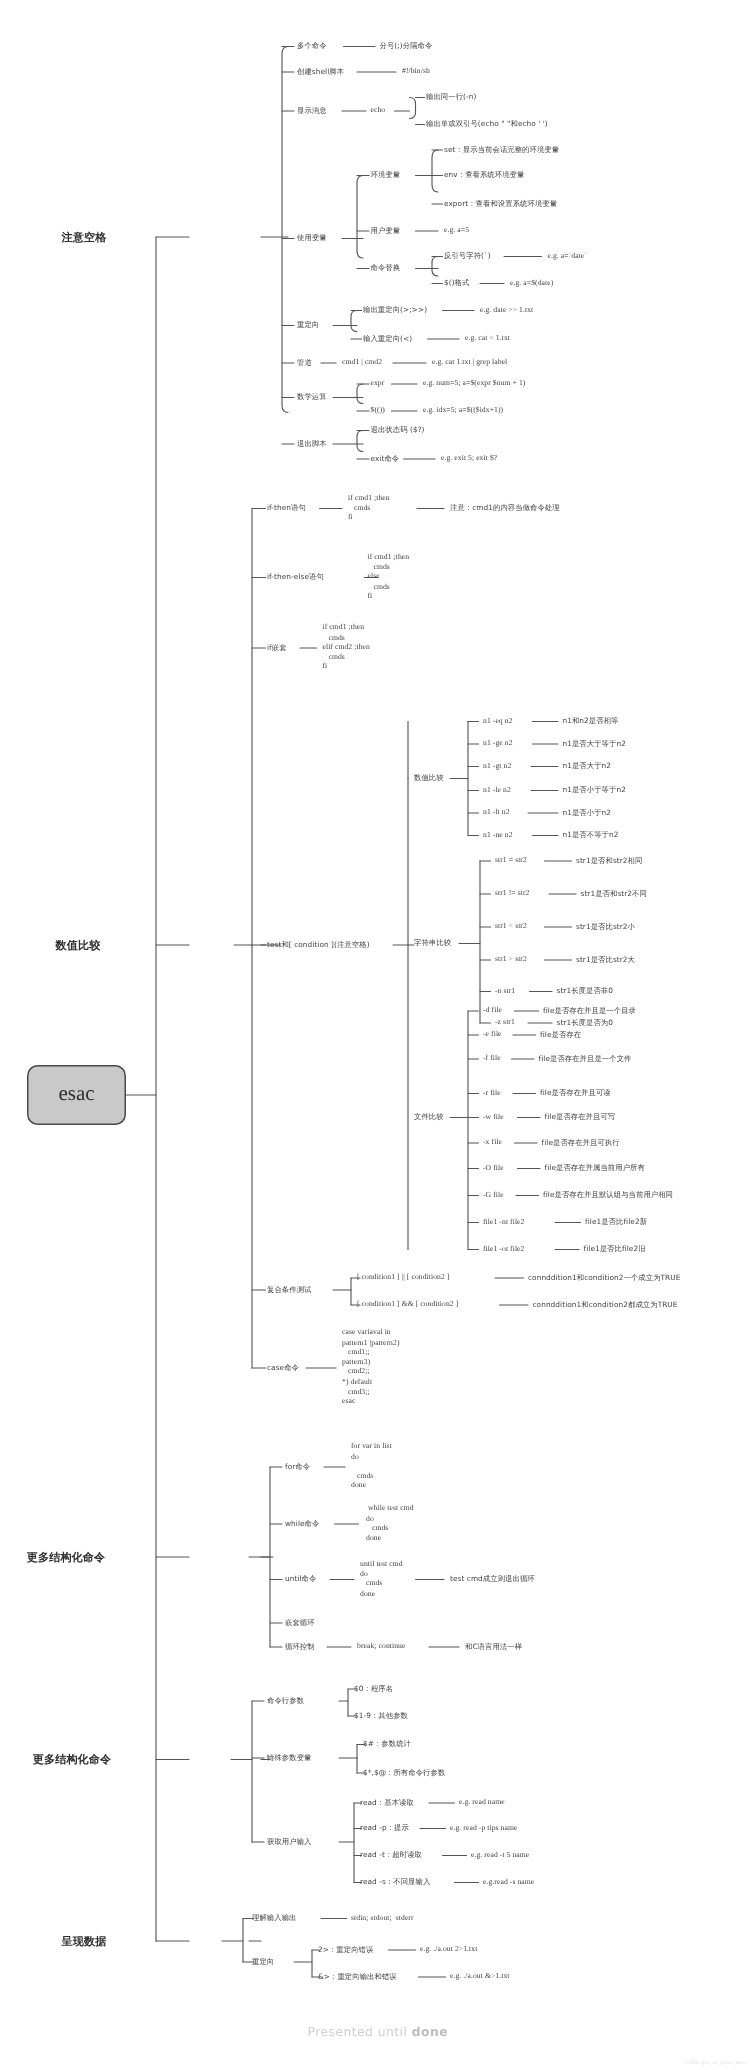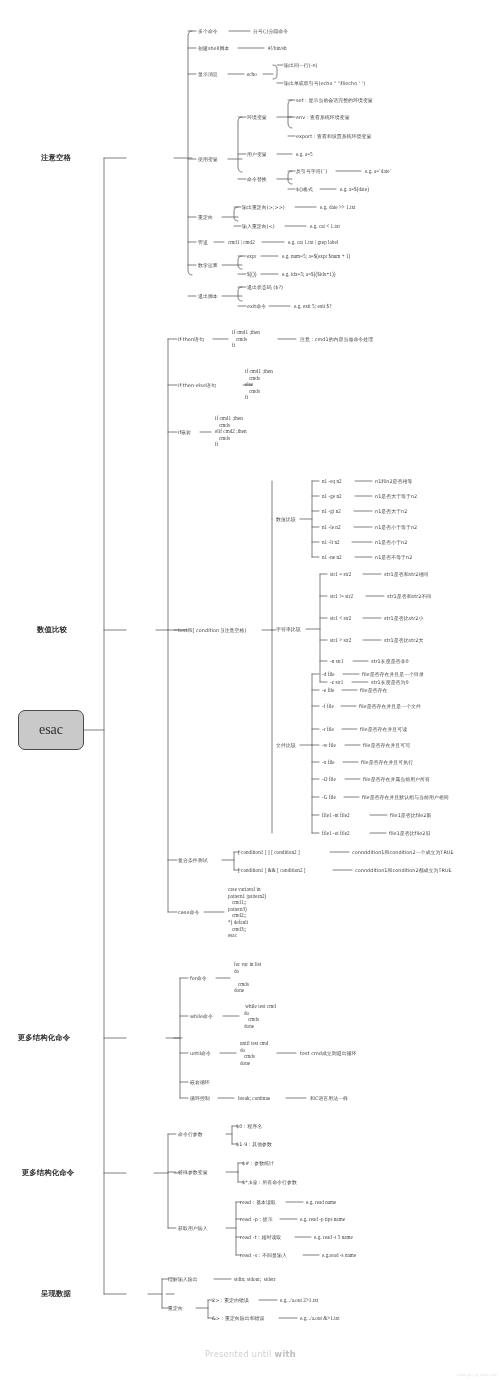--- a/index.html
+++ b/index.html
@@ -444,15 +444,15 @@
       <div class="node lvl1" style="left: 33px; top: 1294px; width: 46px; text-align: center;">呈现数据</div>
       <div class="node cn" style="left: 168px; top: 1279px;">理解输入输出</div>
       <div class="node " style="left: 234px; top: 1279px;">stdin; stdout;  stderr</div>
       <div class="node cn" style="left: 168px; top: 1308px;">重定向</div>
       <div class="node cn" style="left: 212px; top: 1300px;">2&gt;：重定向错误</div>
       <div class="node " style="left: 280px; top: 1300px;">e.g. ./a.out 2&gt;1.txt</div>
       <div class="node cn" style="left: 212px; top: 1318px;">&amp;&gt;：重定向输出和错误</div>
       <div class="node " style="left: 300px; top: 1318px;">e.g. ./a.out &amp;&gt;1.txt</div>
     </div>
 
-  <div id="watermark"><span>Presented until </span><b>with</b></div>
+  <div id="watermark"><span>Presented until </span><b>done</b></div>
   <div id="corner">CSDN @lu_zu_jiehui_wen</div>
 </div>
 
 </body></html>

